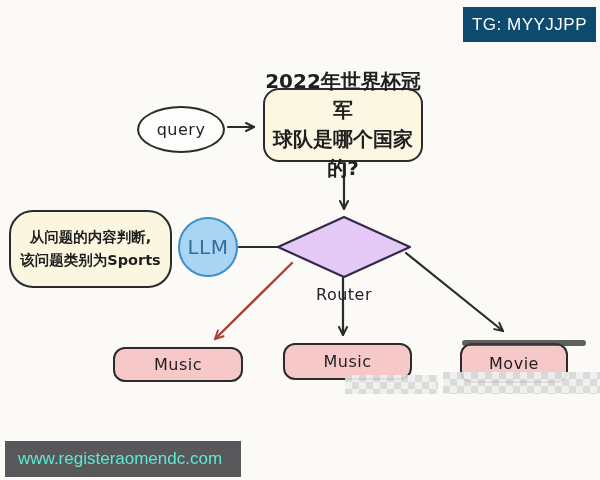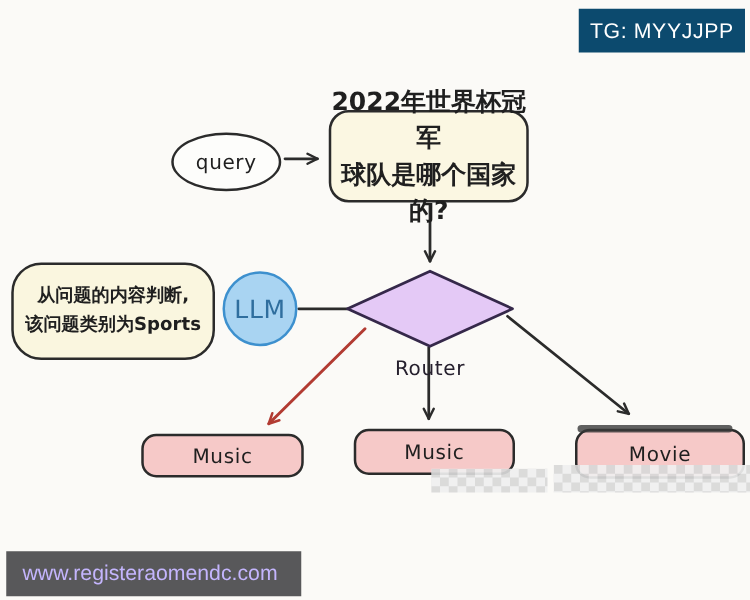--- a/index.html
+++ b/index.html
@@ -38,42 +38,42 @@
   .router-label{
     left:294px;top:236px;width:100px;height:22px;
     font-size:16px;color:#26202e;letter-spacing:.5px;z-index:4;background:transparent;margin-top:47px;
   }
   .cat-box{
     border:2.5px solid #2b2b2b;border-radius:12px;
     background:#f6c9c8;font-size:16px;letter-spacing:.5px;
   }
   .cat-sports{left:113px;top:347px;width:130px;height:35px;}
   .cat-music{left:283px;top:343px;width:129px;height:37px;}
-  .cat-movie{left:460px;top:343px;width:136px;height:40px;}
+  .cat-movie{left:460px;top:343px;width:108px;height:40px;}
 
   .movie-smudge{
     position:absolute;left:462px;top:340px;width:124px;height:6px;
     background:rgba(58,58,58,.8);border-radius:4px;z-index:4;
   }
   .mosaic{
     position:absolute;z-index:5;opacity:.92;
     background:repeating-conic-gradient(#efefef 0% 25%, #d8d8d8 0% 50%);
     background-size:14px 14px;
   }
   .mosaic-1{left:345px;top:375px;width:93px;height:19px;}
   .mosaic-2{left:443px;top:372px;width:157px;height:22px;}
 
   .tg-badge{
     position:absolute;left:463px;top:7px;width:133px;height:35px;z-index:6;
     background:#0c4a6e;color:#fff;font-family:"Liberation Sans",sans-serif;
     font-size:17px;display:flex;align-items:center;justify-content:center;letter-spacing:.5px;
   }
   .site-bar{
     position:absolute;left:5px;top:441px;width:236px;height:36px;z-index:6;
-    background:#58585a;color:#c4b5fd;font-family:"Liberation Sans",sans-serif;
+    background:#58585a;color:#5eead4;font-family:"Liberation Sans",sans-serif;
     font-size:17px;display:flex;align-items:center;padding-left:13px;box-sizing:border-box;
   }
 </style>
 </head>
 <body>
 
 <div class="canvas">
 
   <svg class="connectors" width="600" height="480" viewBox="0 0 600 480">
     <defs>

